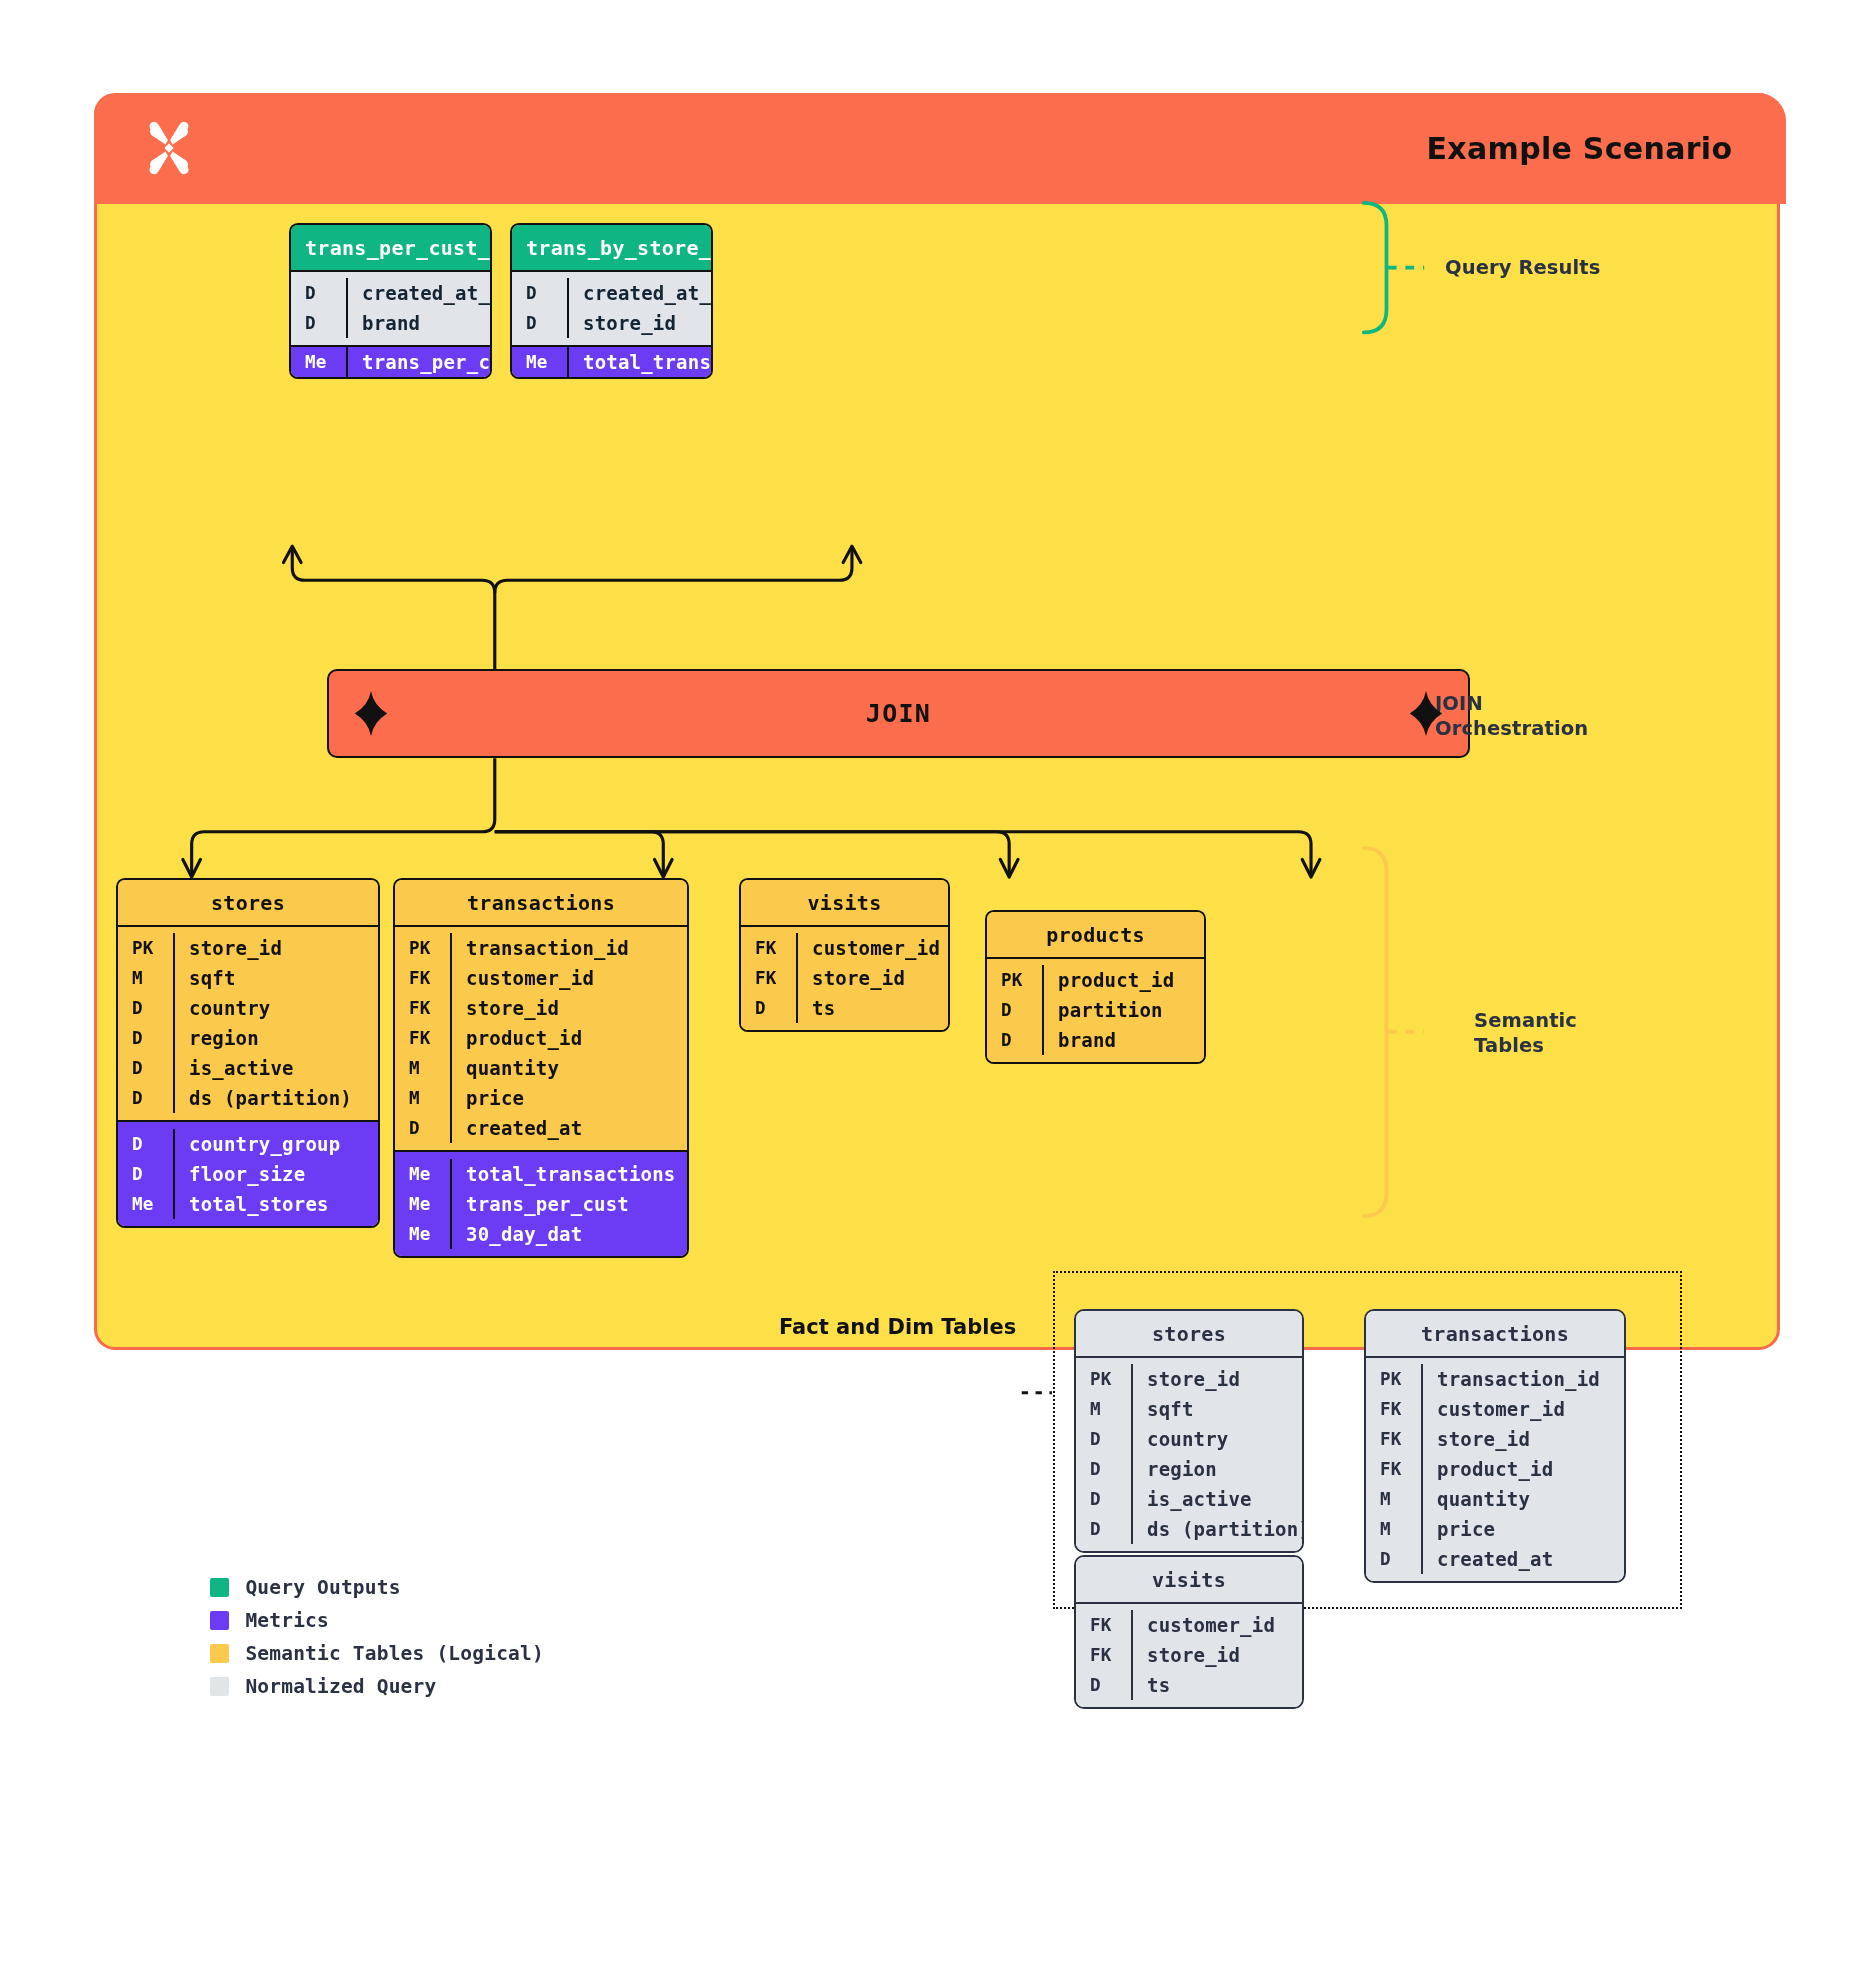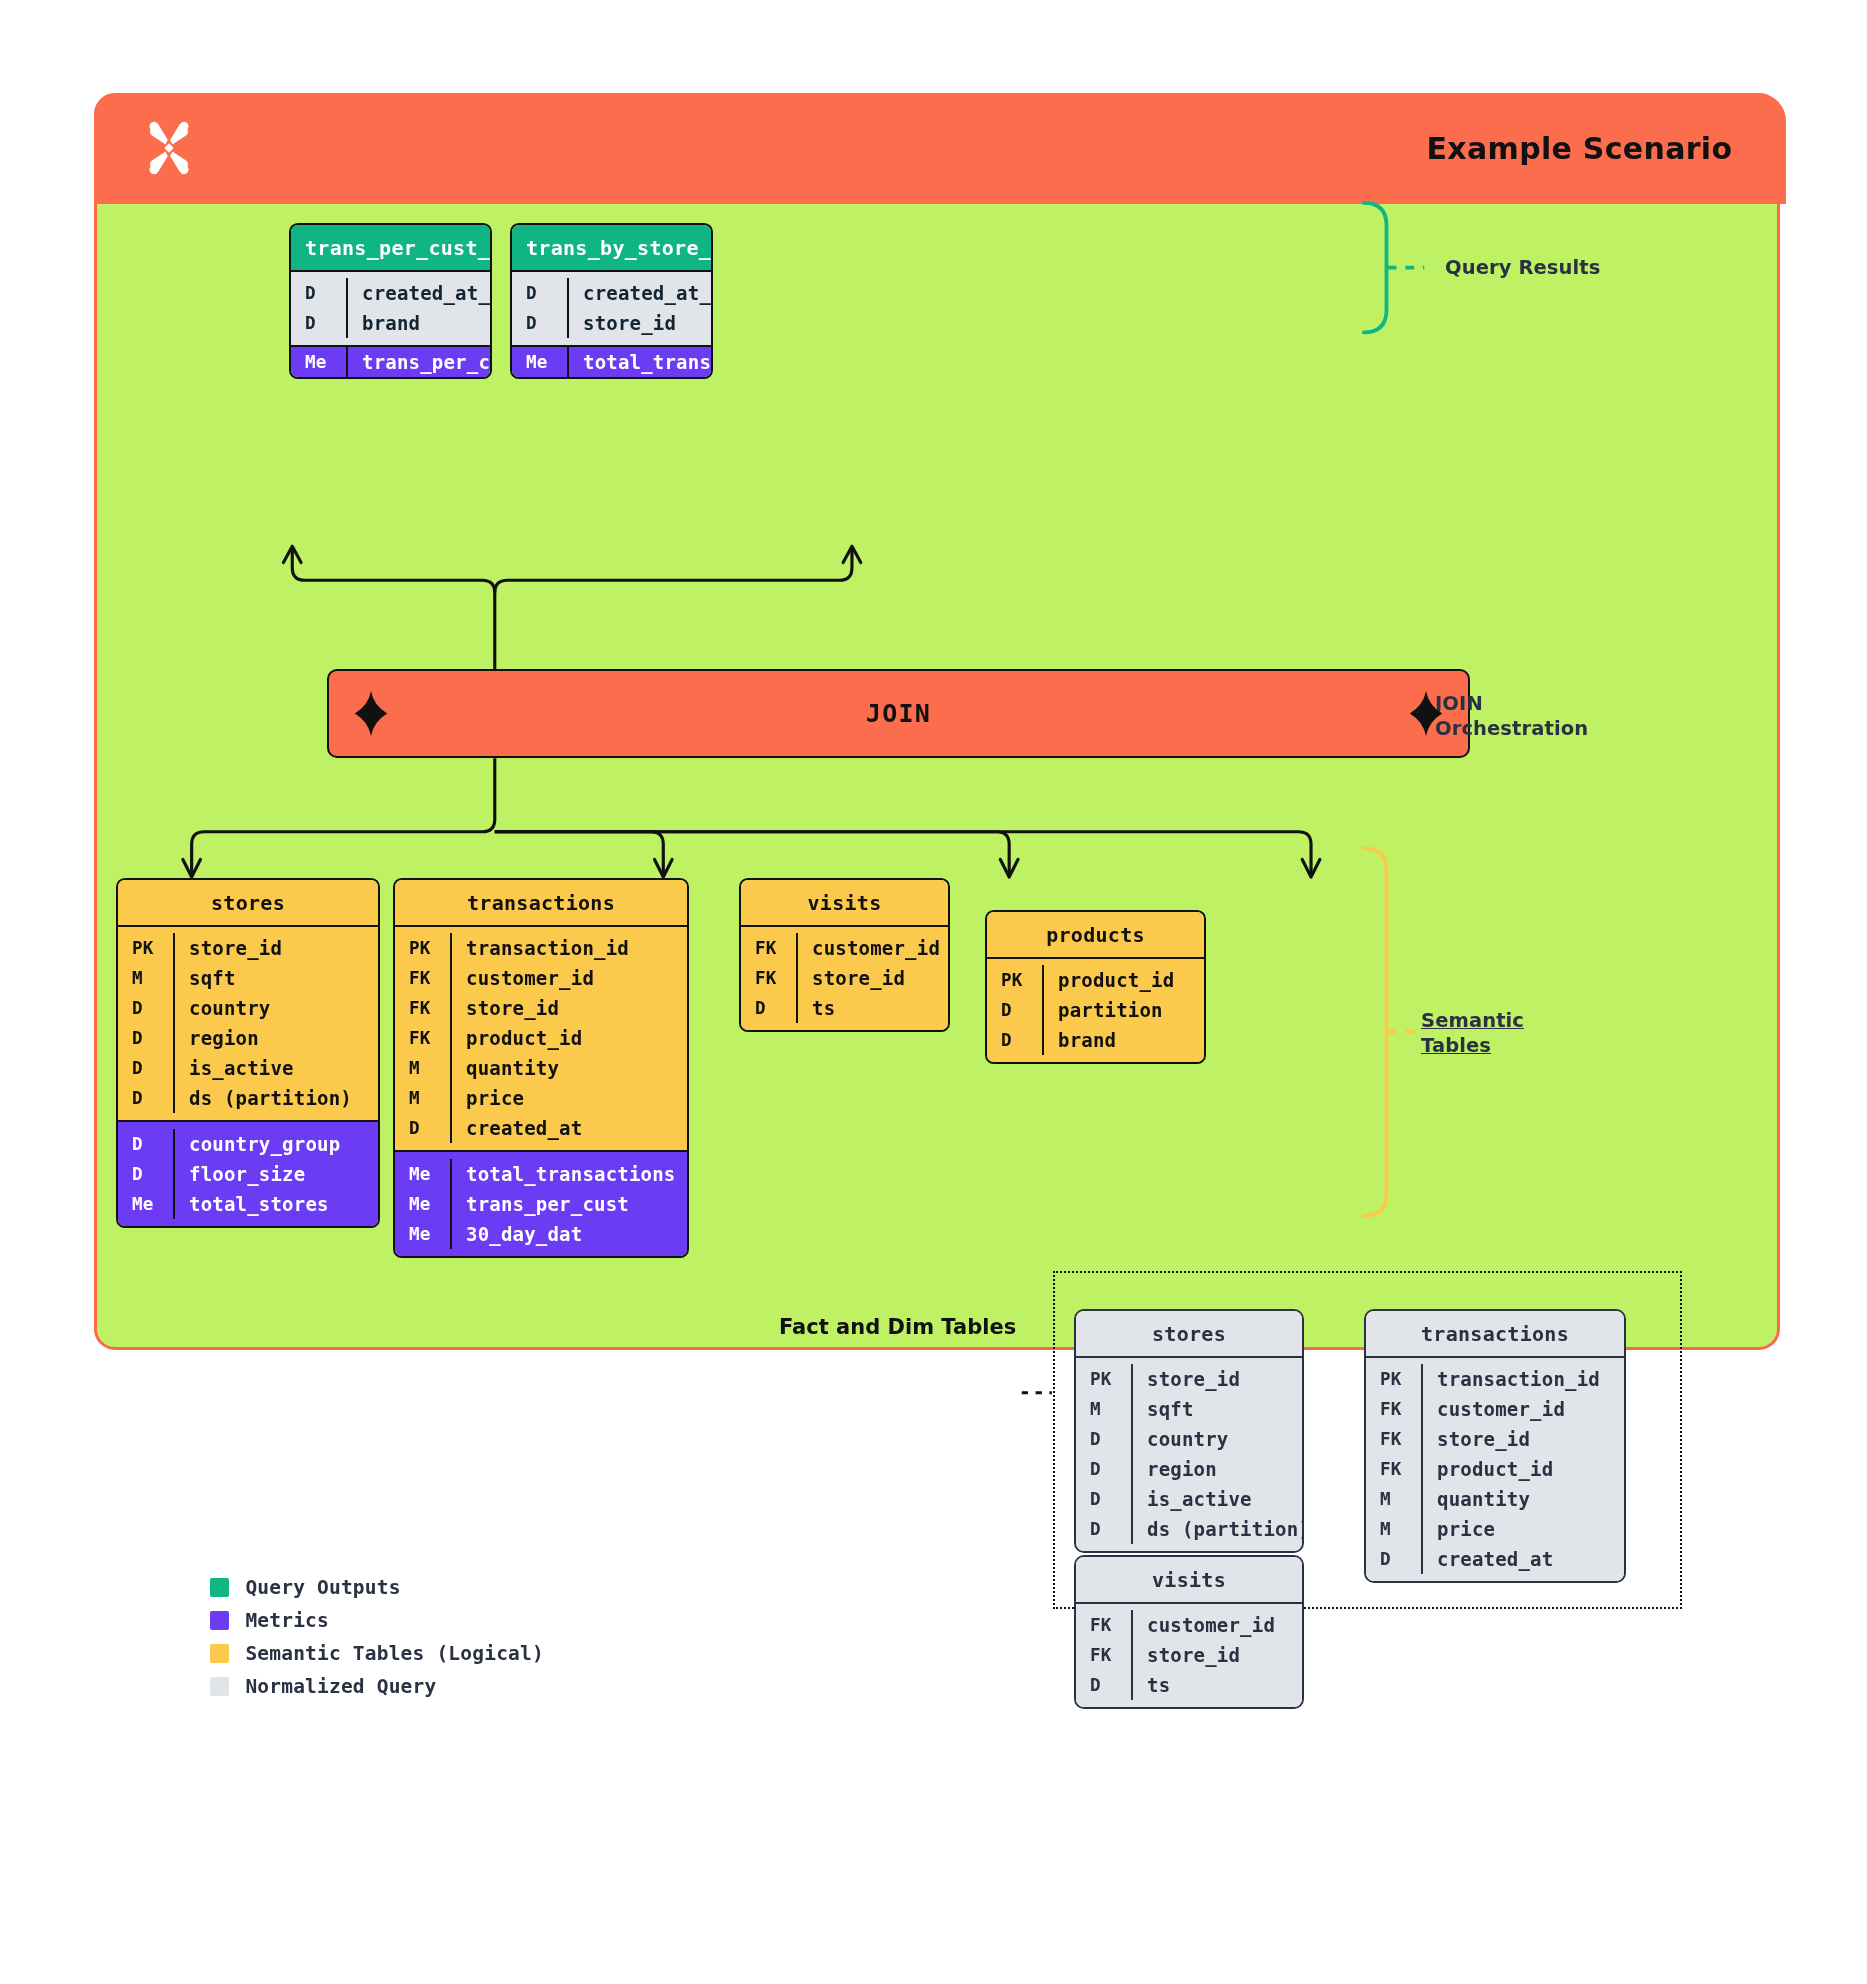--- a/index.html
+++ b/index.html
@@ -14,21 +14,21 @@
 
   
   #card {
     position: absolute;
     left: 94px;
     top: 93px;
     width: 1686px;
     height: 1257px;
     border: 3.1px solid #F9694C;
     border-radius: 21px;
-    background: #bef264;
+    background: #fde047;
   }
 
   #header {
     position: absolute;
     left: -3.1px;
     top: -3.1px;
     width: 1692px;
     height: 111px;
     background: #FB6D4C;
     border-radius: 28px 28px 0 0;
@@ -425,21 +425,21 @@
 
   <div class="annot" style="left:1348px; top:160px;">
     <span>Query Results</span>
   </div>
 
   <div class="annot" style="left:1338px; top:596px;">
     <div>JOIN</div>
     <div>Orchestration</div>
   </div>
 
-  <div class="annot" style="left:1324px; top:913px;text-decoration:underline;">
+  <div class="annot" style="left:1377px; top:913px;">
     <div>Semantic</div>
     <div>Tables</div>
   </div>
 
   <div id="fact-dim-label">Fact and Dim Tables</div>
 
   <div id="dim-group">
 
     <div class="tbl t-gray" style="left:19px; top:36px; width:230px;">
       <div class="tbl-title">stores</div>

